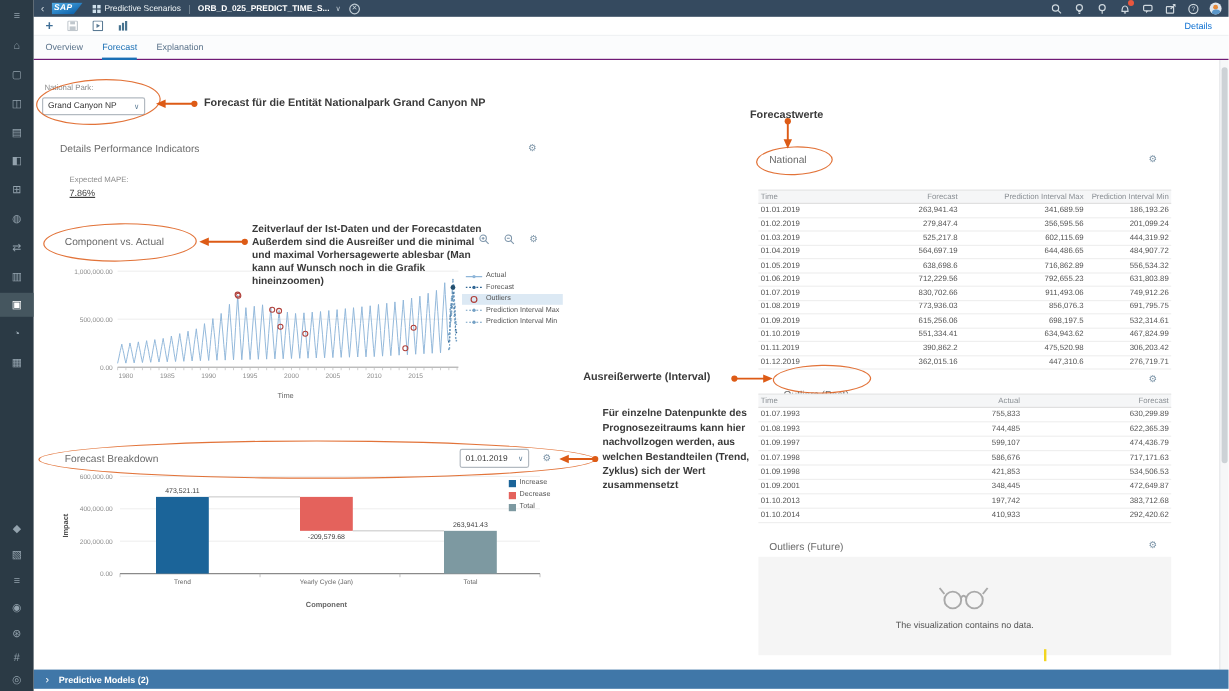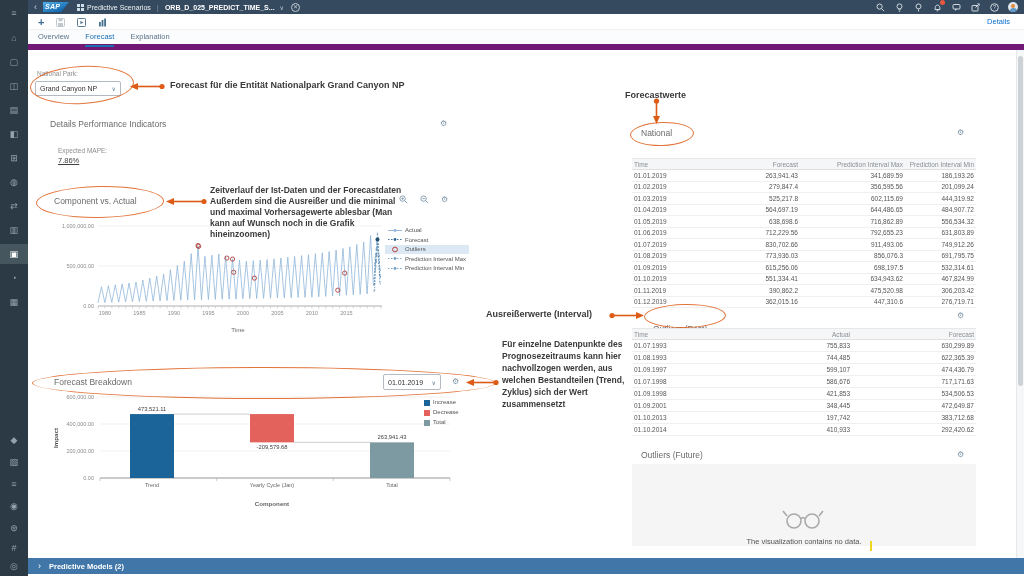--- a/index.html
+++ b/index.html
@@ -35,21 +35,21 @@
   .avatar .body { position:absolute; left:1.5px; top:6px; width:7px; height:5px; border-radius:50% 50% 0 0; background:#5b97c9; }
 
   
   .toolbar { position:absolute; left:28px; top:14px; width:996px; height:16px; background:#fff;
     display:flex; align-items:center; gap:12px; padding-left:10px; border-bottom:1px solid #f0f2f4; }
   .tb-plus { color:#3f6e96; font-size:11px; font-weight:bold; line-height:10px; }
   .details { margin-left:auto; margin-right:14px; color:#0a6ed1; font-size:7.5px; }
 
   
   .tabbar { position:absolute; left:28px; top:30px; width:996px; height:20px; background:#fbfcfd;
-    border-bottom:6px solid #701a75; display:flex; align-items:center; gap:16px; padding-left:10px; }
+    border-bottom:1px solid #701a75; display:flex; align-items:center; gap:16px; padding-left:10px; }
   .tab { font-size:7.5px; color:#5b738b; height:20px; line-height:20px; position:relative; cursor:pointer; }
   .tab.active { color:#1a6fb5; }
   .tab.active::after { content:""; position:absolute; left:0; right:0; bottom:0; height:2px; background:#1a6fb5; }
 
   
   .content { position:absolute; left:28px; top:50px; width:996px; height:508px; background:#fff; }
   .sec-title { position:absolute; font-size:8.5px; color:#6a6a6a; }
   .tiny-label { position:absolute; font-size:6.5px; color:#8c8c8c; }
   .value-sm { position:absolute; font-size:7.5px; color:#3f3f3f;text-decoration:underline; }
   .gear { position:absolute; color:#7e96a9; font-size:8px; cursor:pointer; }
@@ -576,21 +576,21 @@
       </div>
       <div class="trow outl-grid">
         <div class="cell">01.10.2014</div>
         <div class="cell c-num">410,933</div>
         <div class="cell c-num">292,420.62</div>
       </div>
     </div>
 
   <div class="sec-title" style="left:641px; top:450px;">Outliers (Future)</div>
   <div class="gear" style="left:957px; top:450px;">⚙</div>
-  <div class="nodata-panel" style="left:632px; top:464px; width:344px; height:82px;justify-content:flex-end;">
+  <div class="nodata-panel" style="left:632px; top:464px; width:344px; height:82px;">
     <svg width="44" height="24" viewBox="0 0 44 24">
       <circle cx="12" cy="14" r="7" fill="none" stroke="#a9a9a9" stroke-width="1.6"></circle>
       <circle cx="30" cy="14" r="7" fill="none" stroke="#a9a9a9" stroke-width="1.6"></circle>
       <path d="M19 12 Q21 9 23 12" fill="none" stroke="#a9a9a9" stroke-width="1.6"></path>
       <path d="M5 9 L1 4" stroke="#a9a9a9" stroke-width="1.6"></path>
       <path d="M37 9 L41 4" stroke="#a9a9a9" stroke-width="1.6"></path>
     </svg>
     <div class="nodata-msg">The visualization contains no data.</div>
   </div>
   <div class="cursor-caret" style="left:870px; top:541px;"></div>

